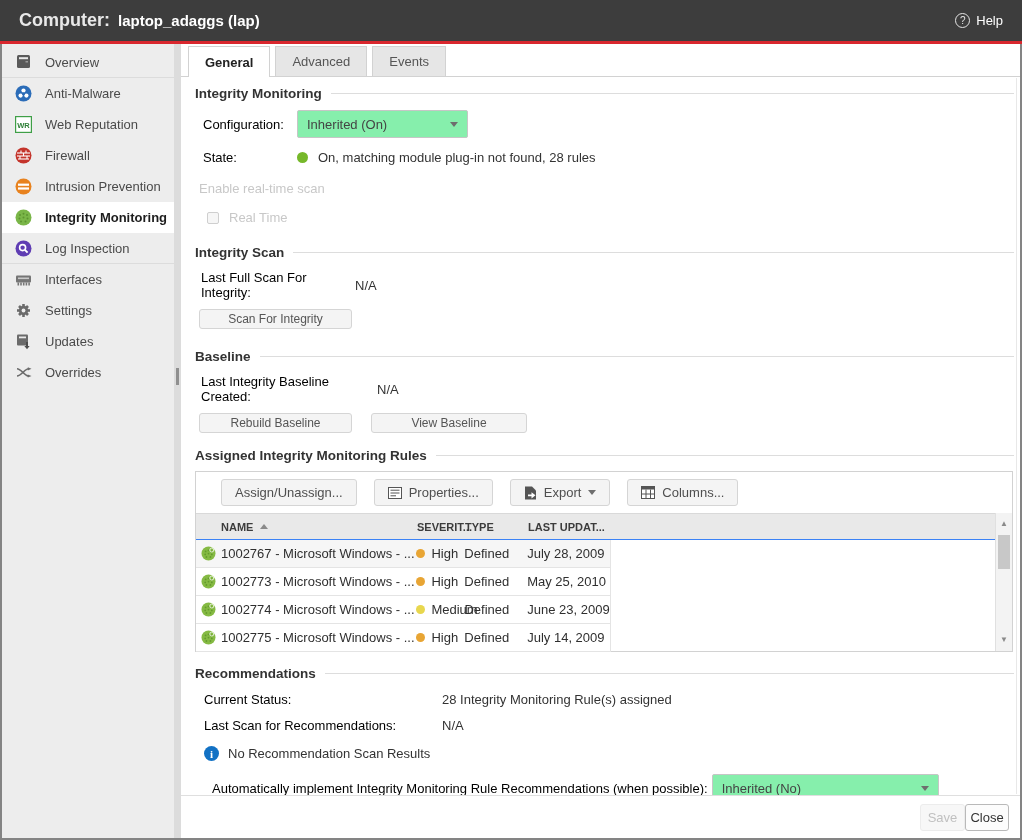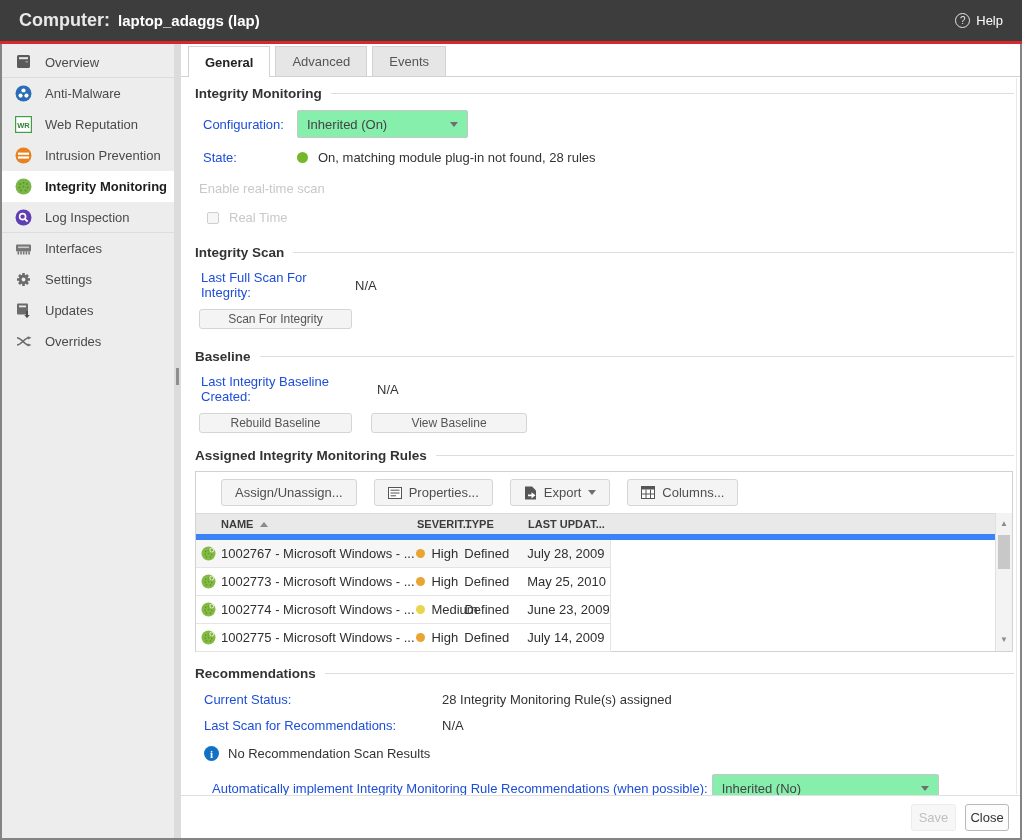--- a/index.html
+++ b/index.html
@@ -40,21 +40,21 @@
   .tab { height:30px; padding:0 16px; display:flex; align-items:center; font-size:13px;
          background:#e6e6e6; border:1px solid #d2d2d2; border-bottom:none; color:#555; cursor:pointer; }
   .tab.active { background:#fff; font-weight:bold; color:#222; height:31px; margin-bottom:-1px; }
 
   
   .page { flex:1; padding:9px 6px 0 14px; overflow:hidden; }
 
   .sec-head { display:flex; align-items:center; gap:9px; font-size:13.5px; font-weight:bold; color:#333; }
   .sec-head::after { content:""; flex:1; border-top:1px solid #ddd; }
 
-  .label { font-size:13px; color:#1d4ed8; }
+  .label { font-size:13px; color:#000000; }
   .value { font-size:13px; color:#333; }
   .dim   { color:#c8c8c8; }
 
   .cfg-row { display:flex; align-items:center; margin:9px 0 0 8px; }
   .cfg-label { width:94px; }
   .dropdown { height:28px; border:1px solid #c6c6c6; border-radius:2px; background:#86efac;
               display:flex; align-items:center; justify-content:space-between;
               padding:0 9px; font-size:13px; color:#444; cursor:pointer; }
   .dd-cfg { width:171px; }
   .dd-auto { width:227px; }
@@ -73,21 +73,21 @@
          font-size:12px; color:#555; height:20px; cursor:pointer; white-space:nowrap;
          font-family:"Liberation Sans", sans-serif; }
 
   .btn-row { margin:9px 0 0 4px; display:flex; }
 
   
   .rules-panel { margin-top:8px; width:818px; height:181px; border:1px solid #d2d2d2; position:relative; background:#fff; }
   .rules-toolbar { height:41px; display:flex; align-items:center; gap:17px; padding-left:25px; }
   .tb-btn { height:27px; padding:0 13px; font-size:13px; display:inline-flex; align-items:center; gap:7px;
             background:#f4f4f4; border:1px solid #d5d5d5; border-radius:3px; color:#4f4f4f; cursor:pointer; }
-  .thead { height:27px; background:#e9e9e9; border-top:1px solid #d9d9d9; border-bottom:6px solid #3b82f6;
+  .thead { height:27px; background:#e9e9e9; border-top:1px solid #d9d9d9; border-bottom:1px solid #3b82f6;
            display:flex; align-items:center; font-size:11px; font-weight:bold; color:#3c3c3c;
            width:799px; }
   .col-icon { width:25px; }
   .col-name { width:196px; display:flex; align-items:center; }
   .col-sev  { width:48px; }
   .col-type { width:63px; }
   .col-date { width:83px; }
   .sort-asc { width:0; height:0; border-left:4px solid transparent; border-right:4px solid transparent;
               border-bottom:5px solid #8a8a8a; margin-left:7px; }
   .trow { height:28px; display:flex; align-items:center; font-size:13px; color:#2f2f2f;
@@ -110,21 +110,21 @@
   .rec-row { display:flex; align-items:center; margin:11px 0 0 9px; }
   .rec-label { width:238px; }
   .info-row { display:flex; align-items:center; gap:9px; margin:13px 0 0 9px; }
   .info-icon { width:15px; height:15px; border-radius:50%; background:#1271c4; color:#fff;
                display:flex; align-items:center; justify-content:center;
                font-size:11px; font-weight:bold; font-family:"Liberation Serif", serif; }
   .auto-row { display:flex; align-items:center; margin:13px 0 0 17px; gap:4px; }
 
   
   .footer { flex:0 0 43px; border-top:1px solid #dfdfdf; display:flex; align-items:center;
-            justify-content:flex-end; gap:9px; padding-right:11px; background:#fff; }
+            justify-content:flex-end; padding-right:11px; background:#fff; }
   .btn-save { width:45px; height:27px; font-size:13px; background:#f7f7f7; border:1px solid #ececec;
               border-radius:3px; color:#c0c0c0; display:flex; align-items:center; justify-content:center; }
   .btn-close { width:44px; height:27px; font-size:13px; background:#fcfcfc; border:1px solid #b9b9b9;
                border-radius:3px; color:#333; display:flex; align-items:center; justify-content:center; cursor:pointer; }
 </style>
 </head>
 <body>
 
 <div class="window">
 
@@ -163,20 +163,38 @@
         <span>Anti-Malware</span>
       </div>
       <div class="side-item">
         <span class="side-icon">
           <svg width="17" height="17">
               <rect x="0.5" y="0.5" width="16" height="16" fill="#fff" stroke="#3f9f47" stroke-width="1.4"></rect>
               <text x="8.5" y="12" font-size="7.5" font-weight="bold" fill="#2f8038" text-anchor="middle" font-family="Liberation Sans, sans-serif">WR</text>
             </svg>
         </span>
         <span>Web Reputation</span>
+      </div>
+      <div class="side-item">
+        <span class="side-icon">
+          <svg width="17" height="17">
+              <circle cx="8.5" cy="8.5" r="8" fill="#c4342b"></circle>
+              <g stroke="#fff" stroke-width="1.1">
+                <line x1="2" y1="6" x2="15" y2="6"></line>
+                <line x1="2" y1="9" x2="15" y2="9"></line>
+                <line x1="3" y1="12" x2="14" y2="12"></line>
+                <line x1="6" y1="3.4" x2="6" y2="6"></line>
+                <line x1="11" y1="3.4" x2="11" y2="6"></line>
+                <line x1="8.5" y1="6" x2="8.5" y2="9"></line>
+                <line x1="5" y1="9" x2="5" y2="12"></line>
+                <line x1="12" y1="9" x2="12" y2="12"></line>
+              </g>
+            </svg>
+        </span>
+        <span>Firewall</span>
       </div>
       <div class="side-item">
         <span class="side-icon">
           <svg width="17" height="17">
               <circle cx="8.5" cy="8.5" r="8" fill="#e8821e"></circle>
               <rect x="3" y="5.6" width="11" height="2.2" fill="#fff"></rect>
               <rect x="3" y="9.4" width="11" height="2.2" fill="#fff"></rect>
             </svg>
         </span>
         <span>Intrusion Prevention</span>

